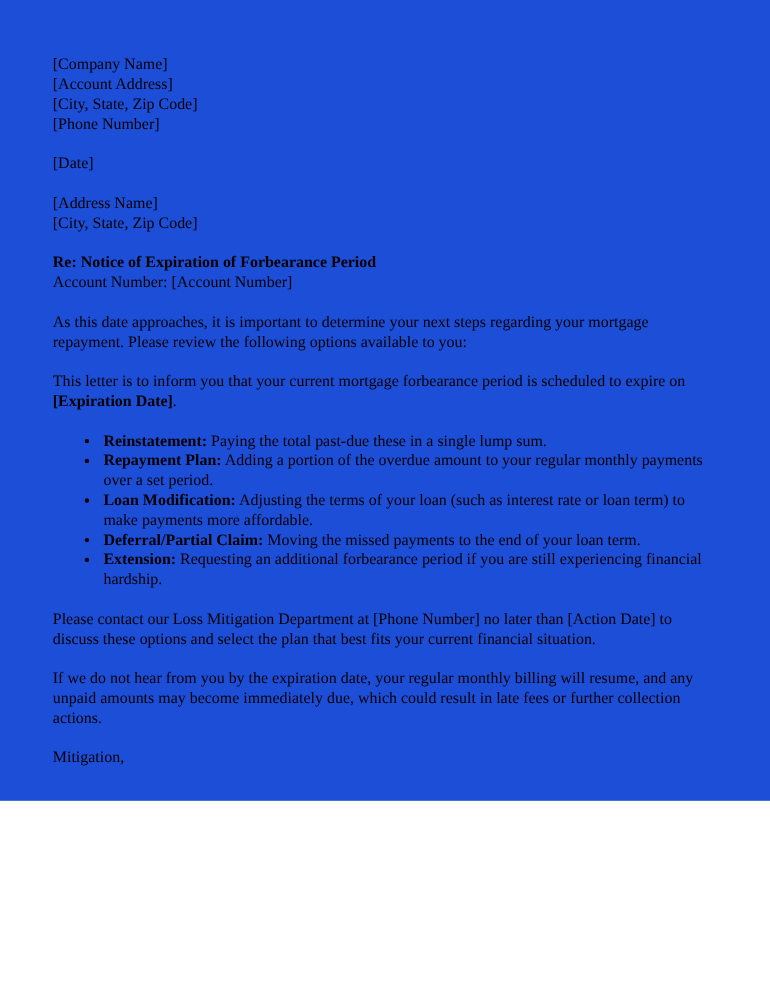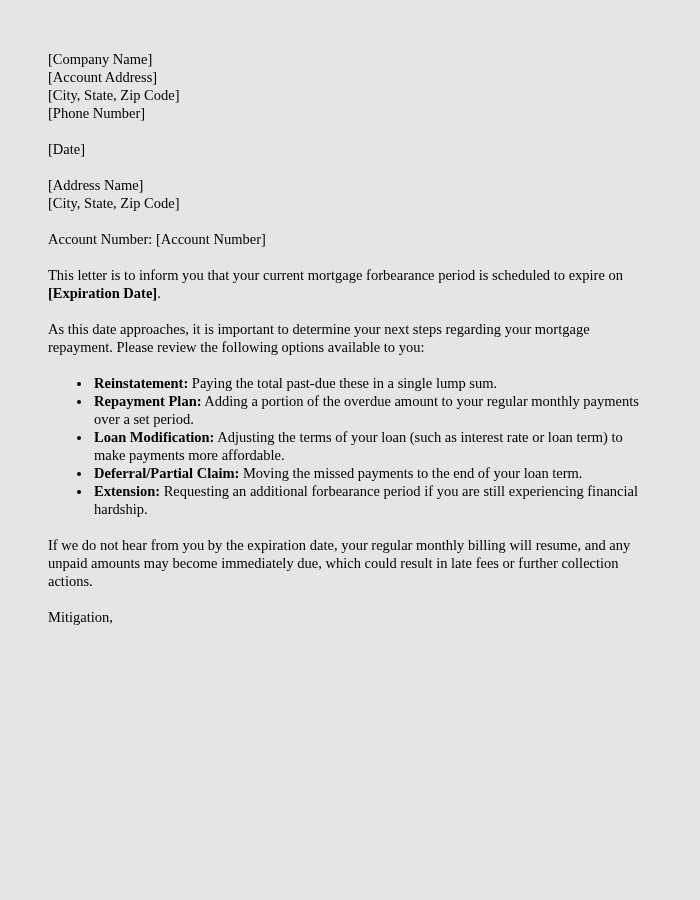--- a/index.html
+++ b/index.html
@@ -11,23 +11,23 @@
     width: 700px;
     height: 900px;
     overflow: hidden;
     font-family: "Liberation Serif", "DejaVu Serif", serif;
     font-size: 14.5px;
     color: #000000;
   }
   .page {
     box-sizing: border-box;
     width: 700px;
-    height: 900px;
+    height: 728px;
     padding: 50px 58px 40px 48px;
-    background: #e5e5e5;
+    background: #1d4ed8;
   }
   .line {
     line-height: 18px;
     white-space: pre-wrap;
   }
   .block {
     margin: 0 0 18px 0;
   }
   p {
     margin: 18px 0;
@@ -63,35 +63,37 @@
   <div class="block">
     <div class="line">[Date]</div>
   </div>
 
   <div class="block">
     <div class="line">[Address Name]</div>
     <div class="line">[City, State, Zip Code]</div>
   </div>
 
   <div class="block">
+    <div class="subject">Re: Notice of Expiration of Forbearance Period</div>
     <div class="line">Account Number: [Account Number]</div>
   </div>
 
 
+  <p>As this date approaches, it is important to determine your next steps regarding your mortgage repayment. Please review the following options available to you:</p>
+
   <p><span>This letter is to inform you that your current mortgage forbearance period is scheduled to expire on </span><strong>[Expiration Date]</strong><span>.</span></p>
-
-  <p>As this date approaches, it is important to determine your next steps regarding your mortgage repayment. Please review the following options available to you:</p>
 
   <ul class="options">
     <li><strong>Reinstatement:</strong><span> Paying the total past-due these in a single lump sum.</span></li>
     <li><strong>Repayment Plan:</strong><span> Adding a portion of the overdue amount to your regular monthly payments over a set period.</span></li>
     <li><strong>Loan Modification:</strong><span> Adjusting the terms of your loan (such as interest rate or loan term) to make payments more affordable.</span></li>
     <li><strong>Deferral/Partial Claim:</strong><span> Moving the missed payments to the end of your loan term.</span></li>
     <li><strong>Extension:</strong><span> Requesting an additional forbearance period if you are still experiencing financial hardship.</span></li>
   </ul>
 
+  <p>Please contact our Loss Mitigation Department at [Phone Number] no later than [Action Date] to discuss these options and select the plan that best fits your current financial situation.</p>
 
   <p>If we do not hear from you by the expiration date, your regular monthly billing will resume, and any unpaid amounts may become immediately due, which could result in late fees or further collection actions.</p>
 
 
   <p>Mitigation,</p>
 
 </div>
 
 </body></html>

